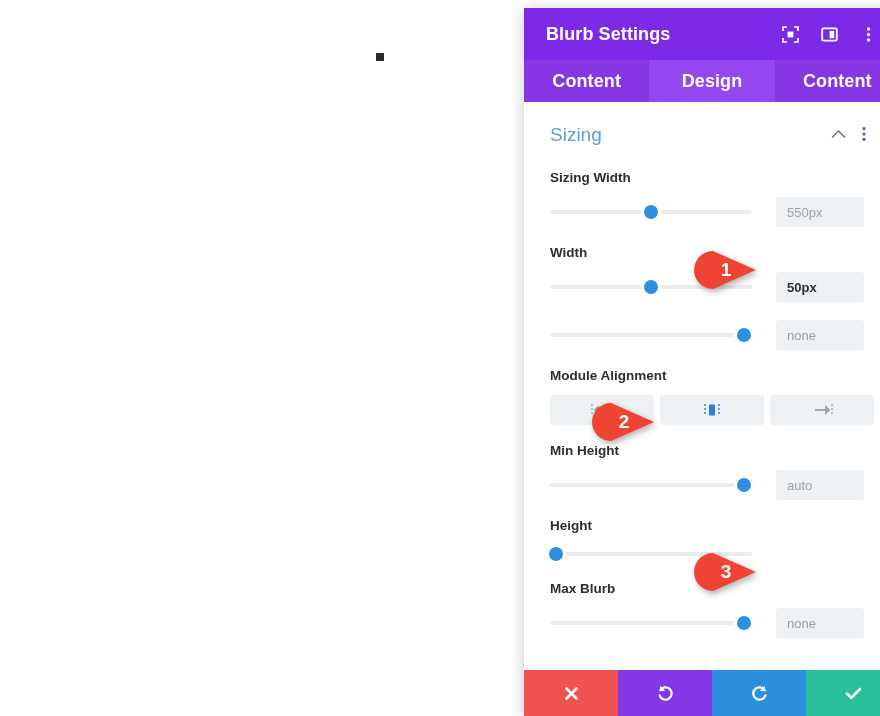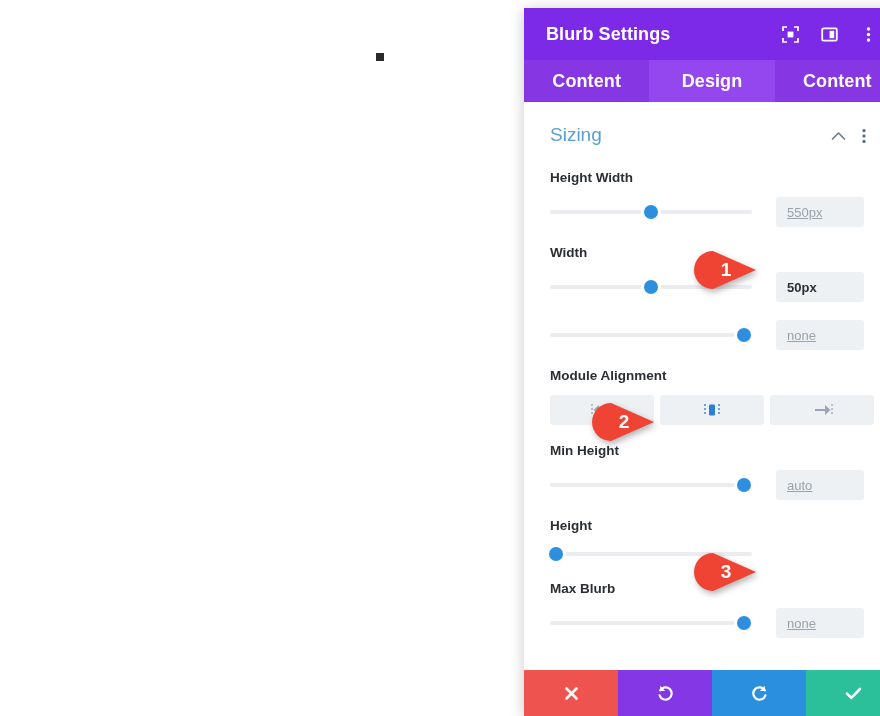--- a/index.html
+++ b/index.html
@@ -57,21 +57,21 @@
   .tab.active { background: #9447ef; }
 
   
   .panel-body {
     flex: 1 1 auto; position: relative; background: #fff;
     overflow: hidden; padding: 0 26px;
   }
 
   
   .section-head {
-    display: flex; align-items: flex-end; padding: 22px 0 6px 0;
+    display: flex; align-items: flex-start; padding: 22px 0 6px 0;
   }
   .section-title {
     color: #5a9fd4; font-size: 19px; font-weight: 400; flex: 1 1 auto;
   }
   .sec-ico { width: 20px; height: 20px; display:flex; align-items:center; justify-content:center; cursor:pointer; }
   .sec-ico.chev { margin-right: 6px; }
 
   
   .field { padding-top: 18px; }
   .field-label {
@@ -90,21 +90,21 @@
     box-shadow: 0 0 0 3px #fff;
   }
 
   .valbox {
     margin-left: 24px; flex: 0 0 88px; height: 30px;
     background: #eef1f4; border-radius: 3px;
     display: flex; align-items: center; padding: 0 11px;
     font-size: 13px; cursor: text;
   }
   .valbox.filled { color: #2b2f33; font-weight: 700; }
-  .valbox.ph { color: #9aa3ab; text-decoration: underline; }
+  .valbox.ph { color: #9aa3ab; }
 
   
   .align-row { display: flex; gap: 6px; }
   .align-btn {
     flex: 1 1 0; height: 30px; background: #eef1f4; border-radius: 3px;
     display: flex; align-items: center; justify-content: center; cursor: pointer;
   }
   .align-btn svg { display: block; }
 
   
@@ -195,21 +195,21 @@
         <div class="sec-ico">
           <svg width="4" height="16" viewBox="0 0 4 16">
             <circle cx="2" cy="2.6" r="1.6" fill="#4a6b8a"></circle>
             <circle cx="2" cy="8" r="1.6" fill="#4a6b8a"></circle>
             <circle cx="2" cy="13.4" r="1.6" fill="#4a6b8a"></circle>
           </svg>
         </div>
       </div>
 
       <div class="field">
-        <div class="field-label">Height Width</div>
+        <div class="field-label">Sizing Width</div>
         <div class="field-row">
           <div class="slider">
             <div class="track"></div>
             <div class="handle" style="left:50%;margin-left:-7px;"></div>
           </div>
           <div class="valbox ph">550px</div>
         </div>
       </div>
 
       <div class="field">

